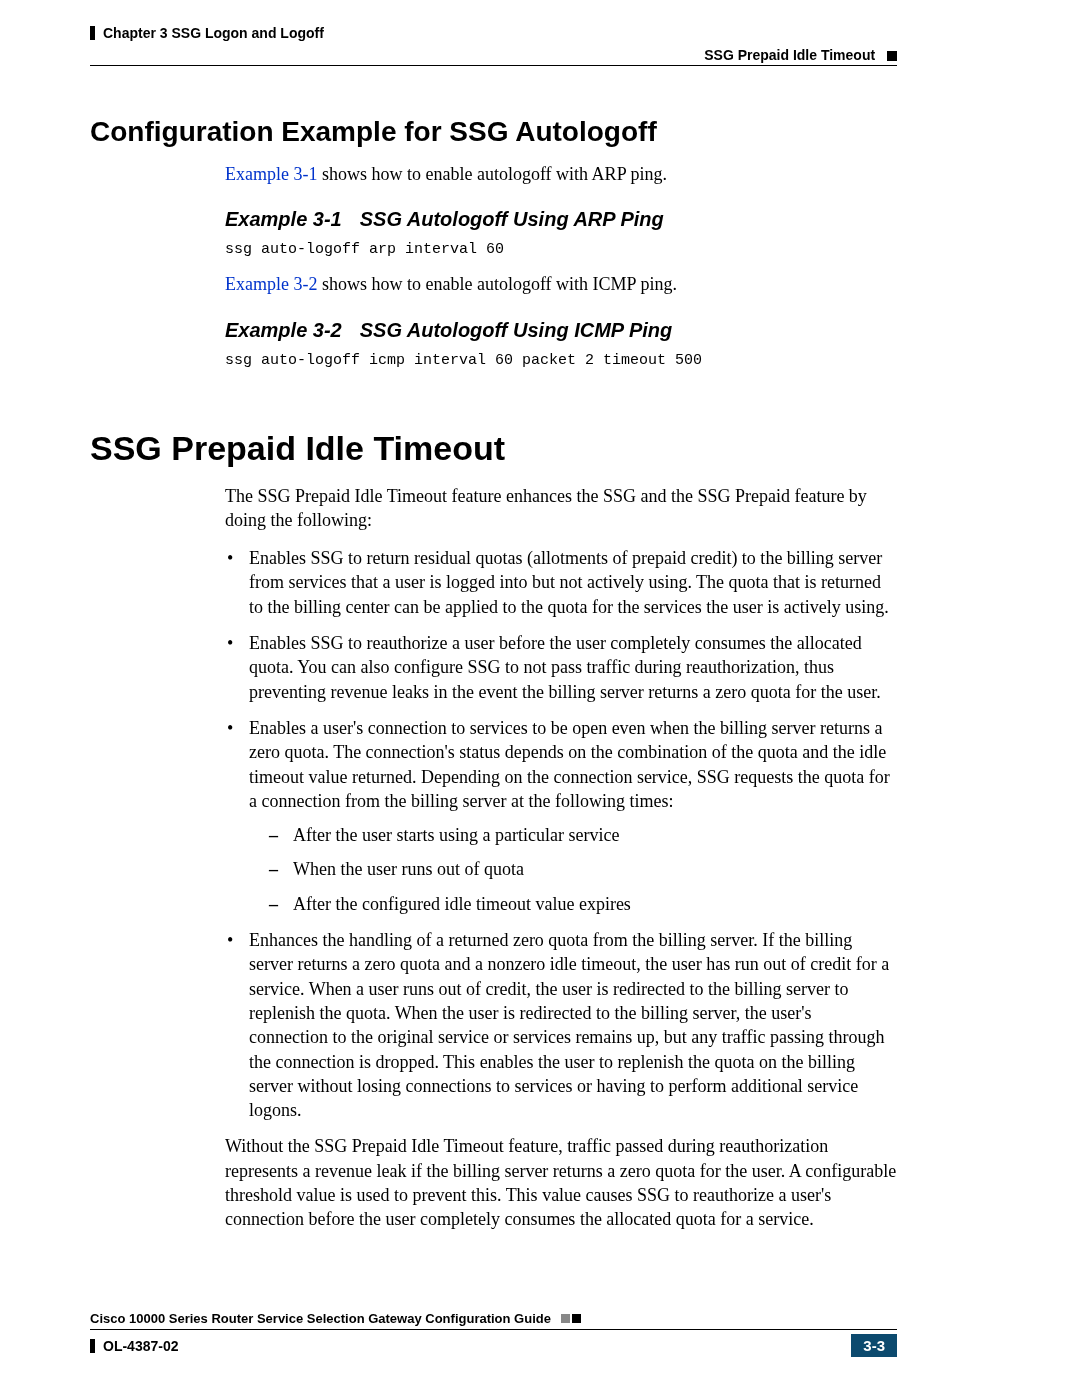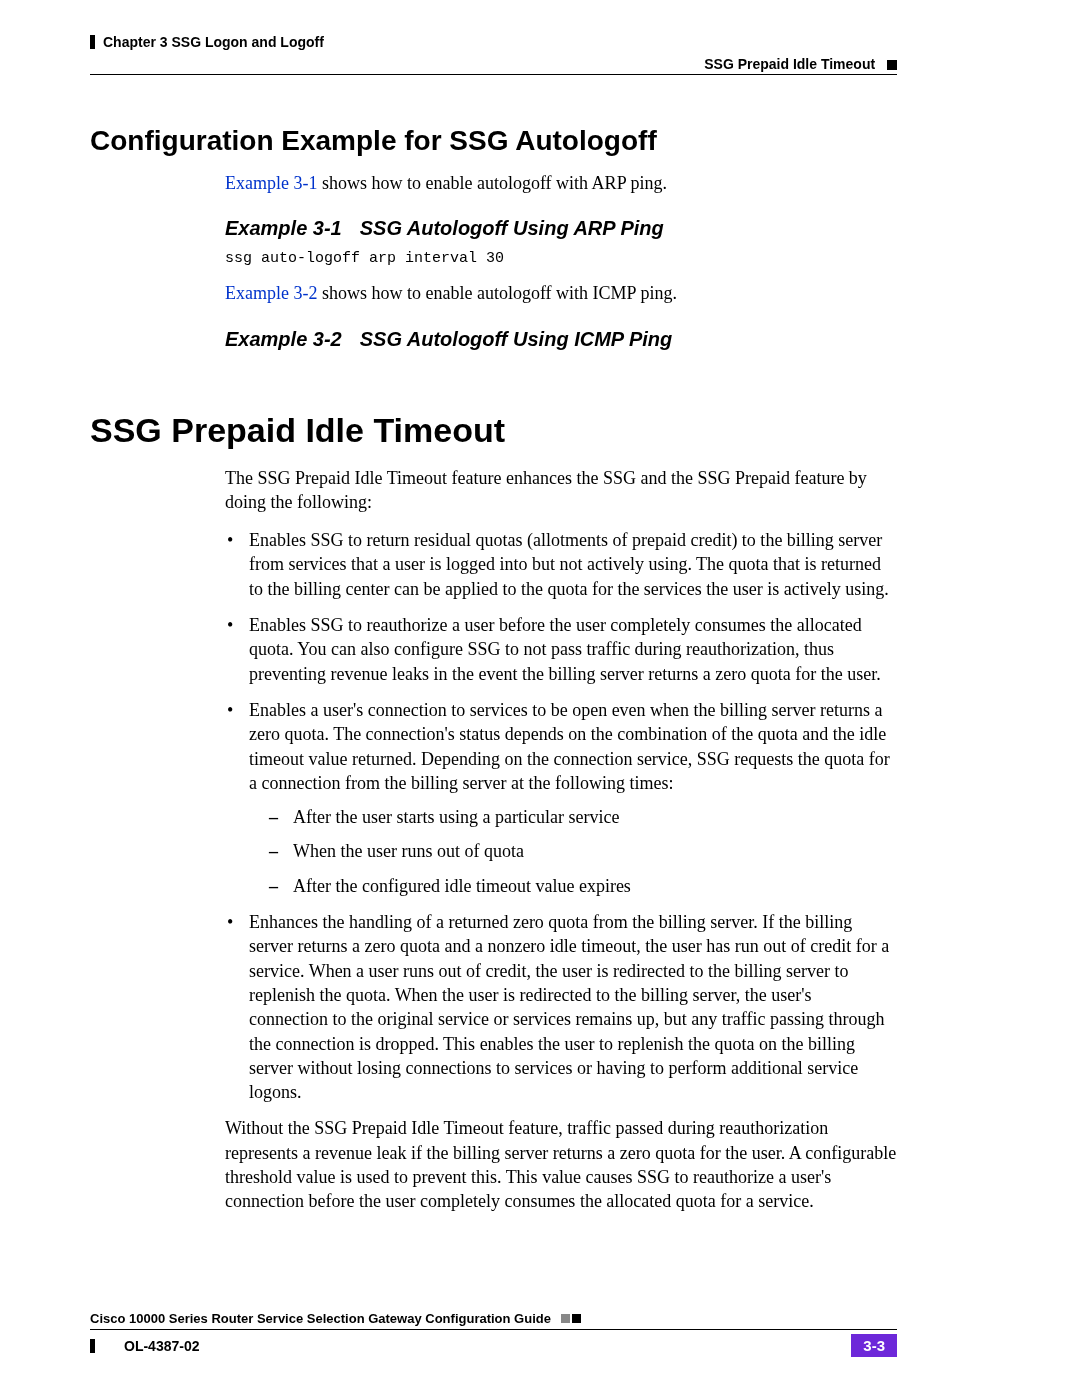--- a/index.html
+++ b/index.html
@@ -4,21 +4,21 @@
 <style>
   body {
     margin: 0;
     padding: 0;
     background: #fff;
     font-family: "Times New Roman", Times, serif;
     color: #000;
     width: 1080px;
   }
   .page {
-    padding: 34px 70px 50px 90px;
+    padding: 25px 70px 50px 90px;
     box-sizing: border-box;
     width: 967px;
     min-height: 1397px;
     position: relative;
   }
   .header {
     display: flex;
     justify-content: space-between;
     font-family: Arial, Helvetica, sans-serif;
     font-weight: bold;
@@ -150,31 +150,30 @@
     display: flex;
     justify-content: space-between;
     align-items: center;
     font-family: Arial, Helvetica, sans-serif;
     font-weight: bold;
     font-size: 14px;
   }
   .footer-left {
     display: flex;
     align-items: center;
-    gap: 21px;
   }
   .footer-left .bar {
     width: 5px;
     height: 14px;
     background: #000;
     margin-right: 8px;
     display: inline-block;
   }
   .page-badge {
-    background: #6d28d9;
+    background: #0c4a6e;
     color: #fff;
     padding: 3px 12px;
     font-family: Arial, Helvetica, sans-serif;
     font-weight: bold;
     font-size: 15px;
   }
   .footer-sq {
     display: inline-block;
     width: 9px; height: 9px;
     background: #000; margin-right: 2px;
@@ -201,29 +200,30 @@
   <h2 class="section">Configuration Example for SSG Autologoff</h2>
 
   <div class="body-block">
     <p class="body">
       <span class="link">Example 3-1</span><span> shows how to enable autologoff with ARP ping.</span>
     </p>
 
     <div class="example-title">
       <span class="num">Example 3-1</span><span>SSG Autologoff Using ARP Ping</span>
     </div>
-    <pre class="code">ssg auto-logoff arp interval 30</pre>
+    <pre class="code">ssg auto-logoff arp interval 60</pre>
 
     <p class="body">
       <span class="link">Example 3-2</span><span> shows how to enable autologoff with ICMP ping.</span>
     </p>
 
     <div class="example-title">
       <span class="num">Example 3-2</span><span>SSG Autologoff Using ICMP Ping</span>
     </div>
+    <pre class="code">ssg auto-logoff icmp interval 60 packet 2 timeout 500</pre>
   </div>
 
   <h1 class="major">SSG Prepaid Idle Timeout</h1>
 
   <div class="body-block">
     <p class="body">The SSG Prepaid Idle Timeout feature enhances the SSG and the SSG Prepaid feature by doing the following:</p>
 
     <ul class="bullets">
       <li>Enables SSG to return residual quotas (allotments of prepaid credit) to the billing server from services that a user is logged into but not actively using. The quota that is returned to the billing center can be applied to the quota for the services the user is actively using.</li>
       <li>Enables SSG to reauthorize a user before the user completely consumes the allocated quota. You can also configure SSG to not pass traffic during reauthorization, thus preventing revenue leaks in the event the billing server returns a zero quota for the user.</li>

